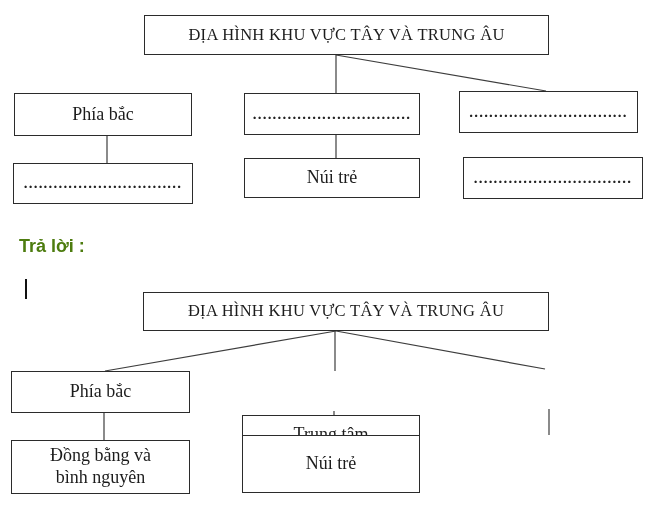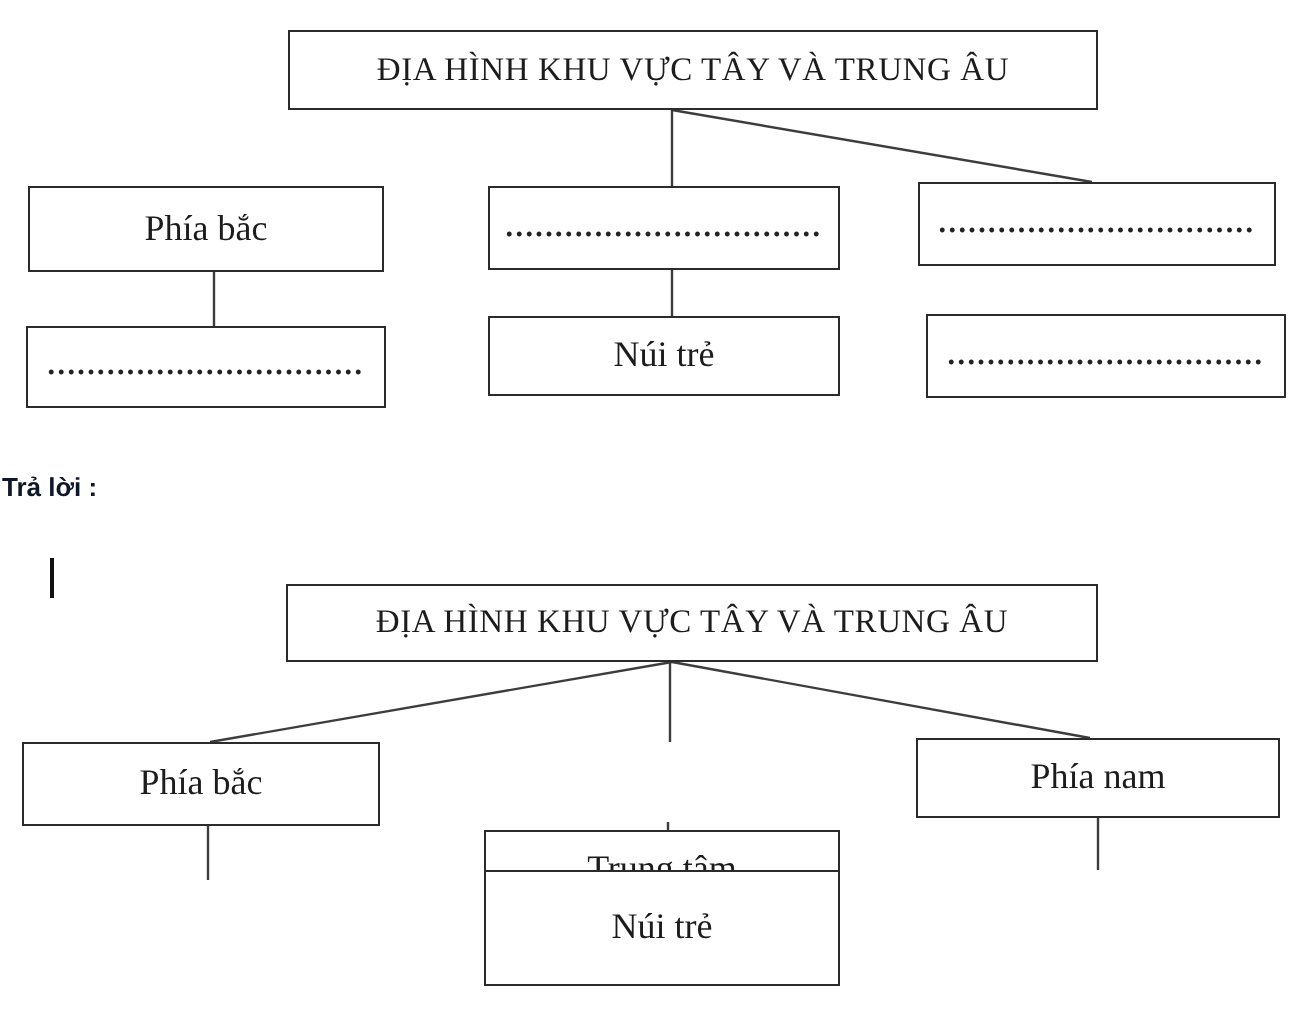--- a/index.html
+++ b/index.html
@@ -50,26 +50,26 @@
   .box--dots {
     font-size: 15px;
     font-weight: 700;
     letter-spacing: 1.2px;
     color: #222222;
     overflow: hidden;
     white-space: nowrap;
   }
   .answer-label {
     position: absolute;
-    left: 1px;
+    left: 19px;
     top: 236px;
     font-family: "Liberation Sans", "DejaVu Sans", sans-serif;
-    font-size: 13px;
+    font-size: 18px;
     font-weight: 700;
-    color: #0f172a;
+    color: #4d7c0f;
   }
   .text-caret {
     position: absolute;
     left: 25px;
     top: 279px;
     width: 2px;
     height: 20px;
     background: #111111;
   }
 </style>
@@ -110,19 +110,19 @@
   <div class="answer-label">Trả lời :</div>
 
   <div class="text-caret"></div>
 
   <div class="box box--title" style="left:143px; top:292px; width:406px; height:39px;">ĐỊA HÌNH KHU VỰC TÂY VÀ TRUNG ÂU</div>
 
   <div class="box" style="left:11px; top:371px; width:179px; height:42px;">Phía bắc</div>
 
   <div class="box" style="left:242px; top:371px; width:178px; height:40px;margin-top:44px;">Trung tâm</div>
 
-  <div class="box" style="left:458px; top:369px; width:182px; height:40px;">Phía nam</div>
 
+  <div class="box" style="left:11px; top:440px; width:179px; height:54px;">Đồng bằng và bình nguyên</div>
 
   <div class="box" style="left:242px; top:435px; width:178px; height:58px;">Núi trẻ</div>
 
 
 </div>
 
 </body></html>

